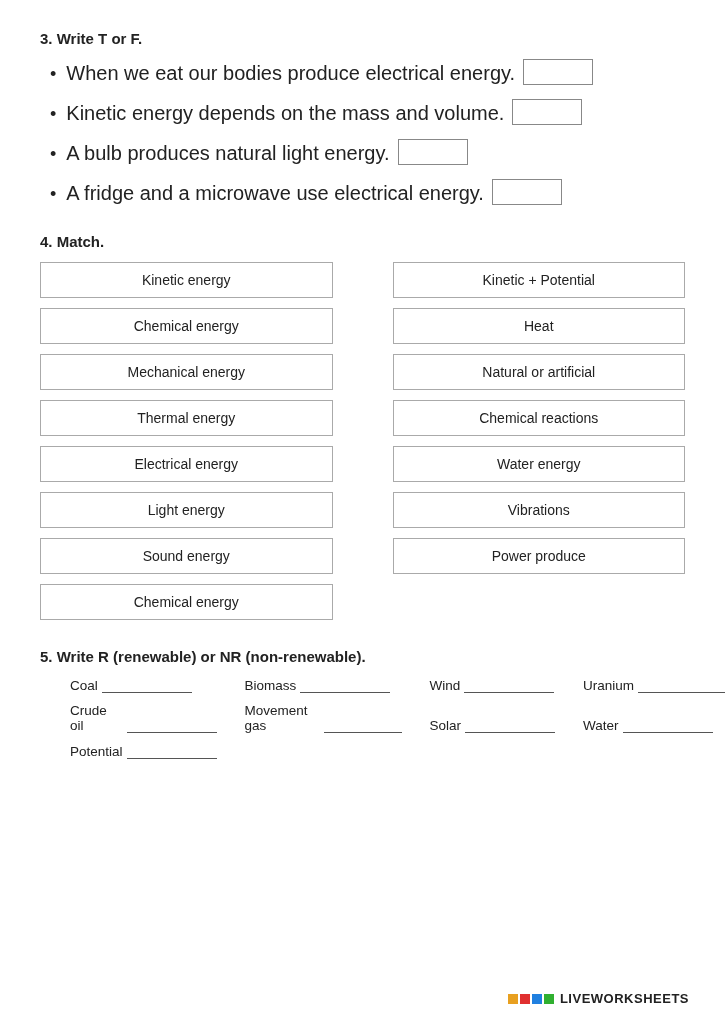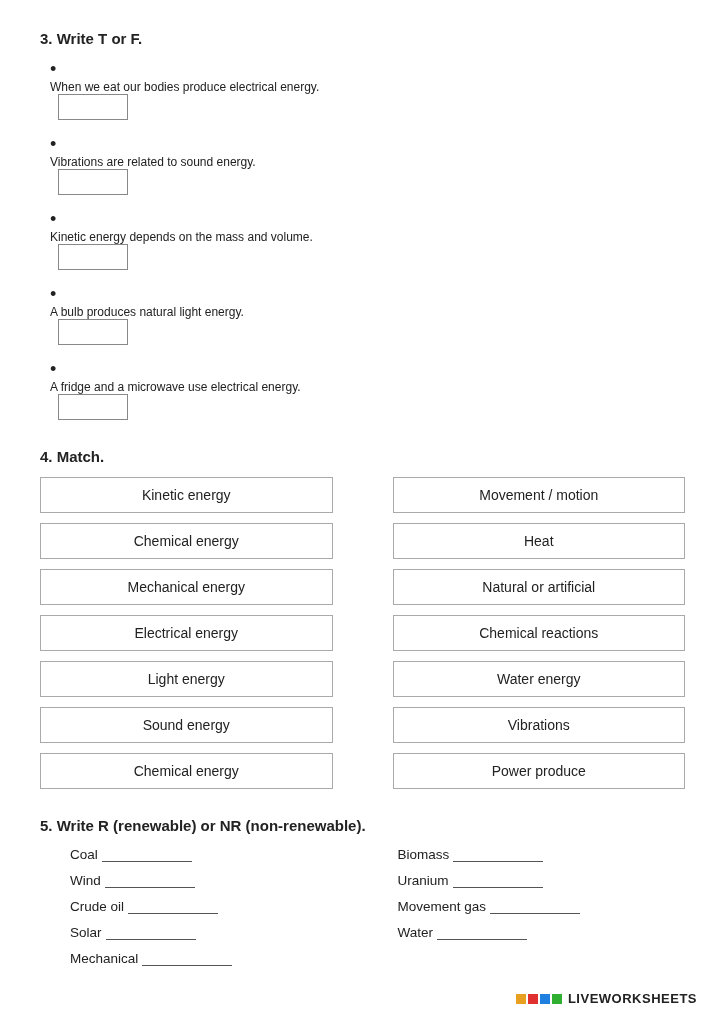--- a/index.html
+++ b/index.html
@@ -24,24 +24,23 @@
       margin-bottom: 12px;
     }
 
     
     .bullet-list {
       list-style: none;
       padding-left: 10px;
     }
     .bullet-list li {
       display: flex;
-      align-items: flex-start;
+      align-items: flex-end;
       margin-bottom: 14px;
-      font-size: 12px;
-      flex-direction: column;
+      font-size: 20px;
     }
     .bullet-list li::before {
       content: "•";
       margin-right: 10px;
       font-size: 18px;
     }
     .answer-box {
       display: inline-block;
       width: 70px;
       height: 26px;
@@ -67,42 +66,42 @@
       padding: 9px 14px;
       text-align: center;
       font-size: 14px;
       background: #fff;
       min-width: 140px;
     }
 
     
     .renewable-grid {
       display: grid;
-      grid-template-columns: 1fr 1fr;
-      gap: 10px 40px;
+      grid-template-columns: 1fr 1fr 1fr 1fr;
+      gap: 10px 28px;
       padding-left: 30px;
     }
     .renewable-item {
       font-size: 13.5px;
       display: flex;
       align-items: flex-end;
       gap: 4px;
     }
     .underline-fill {
       display: inline-block;
       width: 90px;
       border-bottom: 1.5px solid #555;
       height: 16px;
     }
 
     
     .branding {
       position: absolute;
       bottom: 18px;
-      right: 28px;
+      right: 36px;
       display: flex;
       align-items: center;
       gap: 6px;
     }
     .branding-icon {
       display: flex;
       gap: 2px;
     }
     .branding-icon span {
       display: inline-block;
@@ -124,24 +123,20 @@
 <body>
 
 <div class="section">
   <div class="section-title">3. Write T or F.</div>
   <ul class="bullet-list">
     <li>
       <span>When we eat our bodies produce electrical energy.</span>
       <span class="answer-box"></span>
     </li>
     <li>
-      <span>Vibrations are related to sound energy.</span>
-      <span class="answer-box"></span>
-    </li>
-    <li>
       <span>Kinetic energy depends on the mass and volume.</span>
       <span class="answer-box"></span>
     </li>
     <li>
       <span>A bulb produces natural light energy.</span>
       <span class="answer-box"></span>
     </li>
     <li>
       <span>A fridge and a microwave use electrical energy.</span>
       <span class="answer-box"></span>
@@ -149,27 +144,28 @@
   </ul>
 </div>
 
 <div class="section">
   <div class="section-title">4. Match.</div>
   <div class="match-container">
     <div class="match-col">
       <div class="match-box">Kinetic energy</div>
       <div class="match-box">Chemical energy</div>
       <div class="match-box">Mechanical energy</div>
+      <div class="match-box">Thermal energy</div>
       <div class="match-box">Electrical energy</div>
       <div class="match-box">Light energy</div>
       <div class="match-box">Sound energy</div>
       <div class="match-box">Chemical energy</div>
     </div>
     <div class="match-col">
-      <div class="match-box">Movement / motion</div>
+      <div class="match-box">Kinetic + Potential</div>
       <div class="match-box">Heat</div>
       <div class="match-box">Natural or artificial</div>
       <div class="match-box">Chemical reactions</div>
       <div class="match-box">Water energy</div>
       <div class="match-box">Vibrations</div>
       <div class="match-box">Power produce</div>
     </div>
   </div>
 </div>
 
@@ -208,21 +204,21 @@
     <div class="renewable-item">
       <span>Solar</span>
       <span class="underline-fill"></span>
     </div>
     <div class="renewable-item">
       <span>Water</span>
       <span class="underline-fill"></span>
     </div>
 
     <div class="renewable-item">
-      <span>Mechanical</span>
+      <span>Potential</span>
       <span class="underline-fill"></span>
     </div>
     <div style="visibility:hidden;"></div>
   </div>
 </div>
 
 <div class="branding">
   <div class="branding-icon">
     <span class="sq1"></span>
     <span class="sq2"></span>

